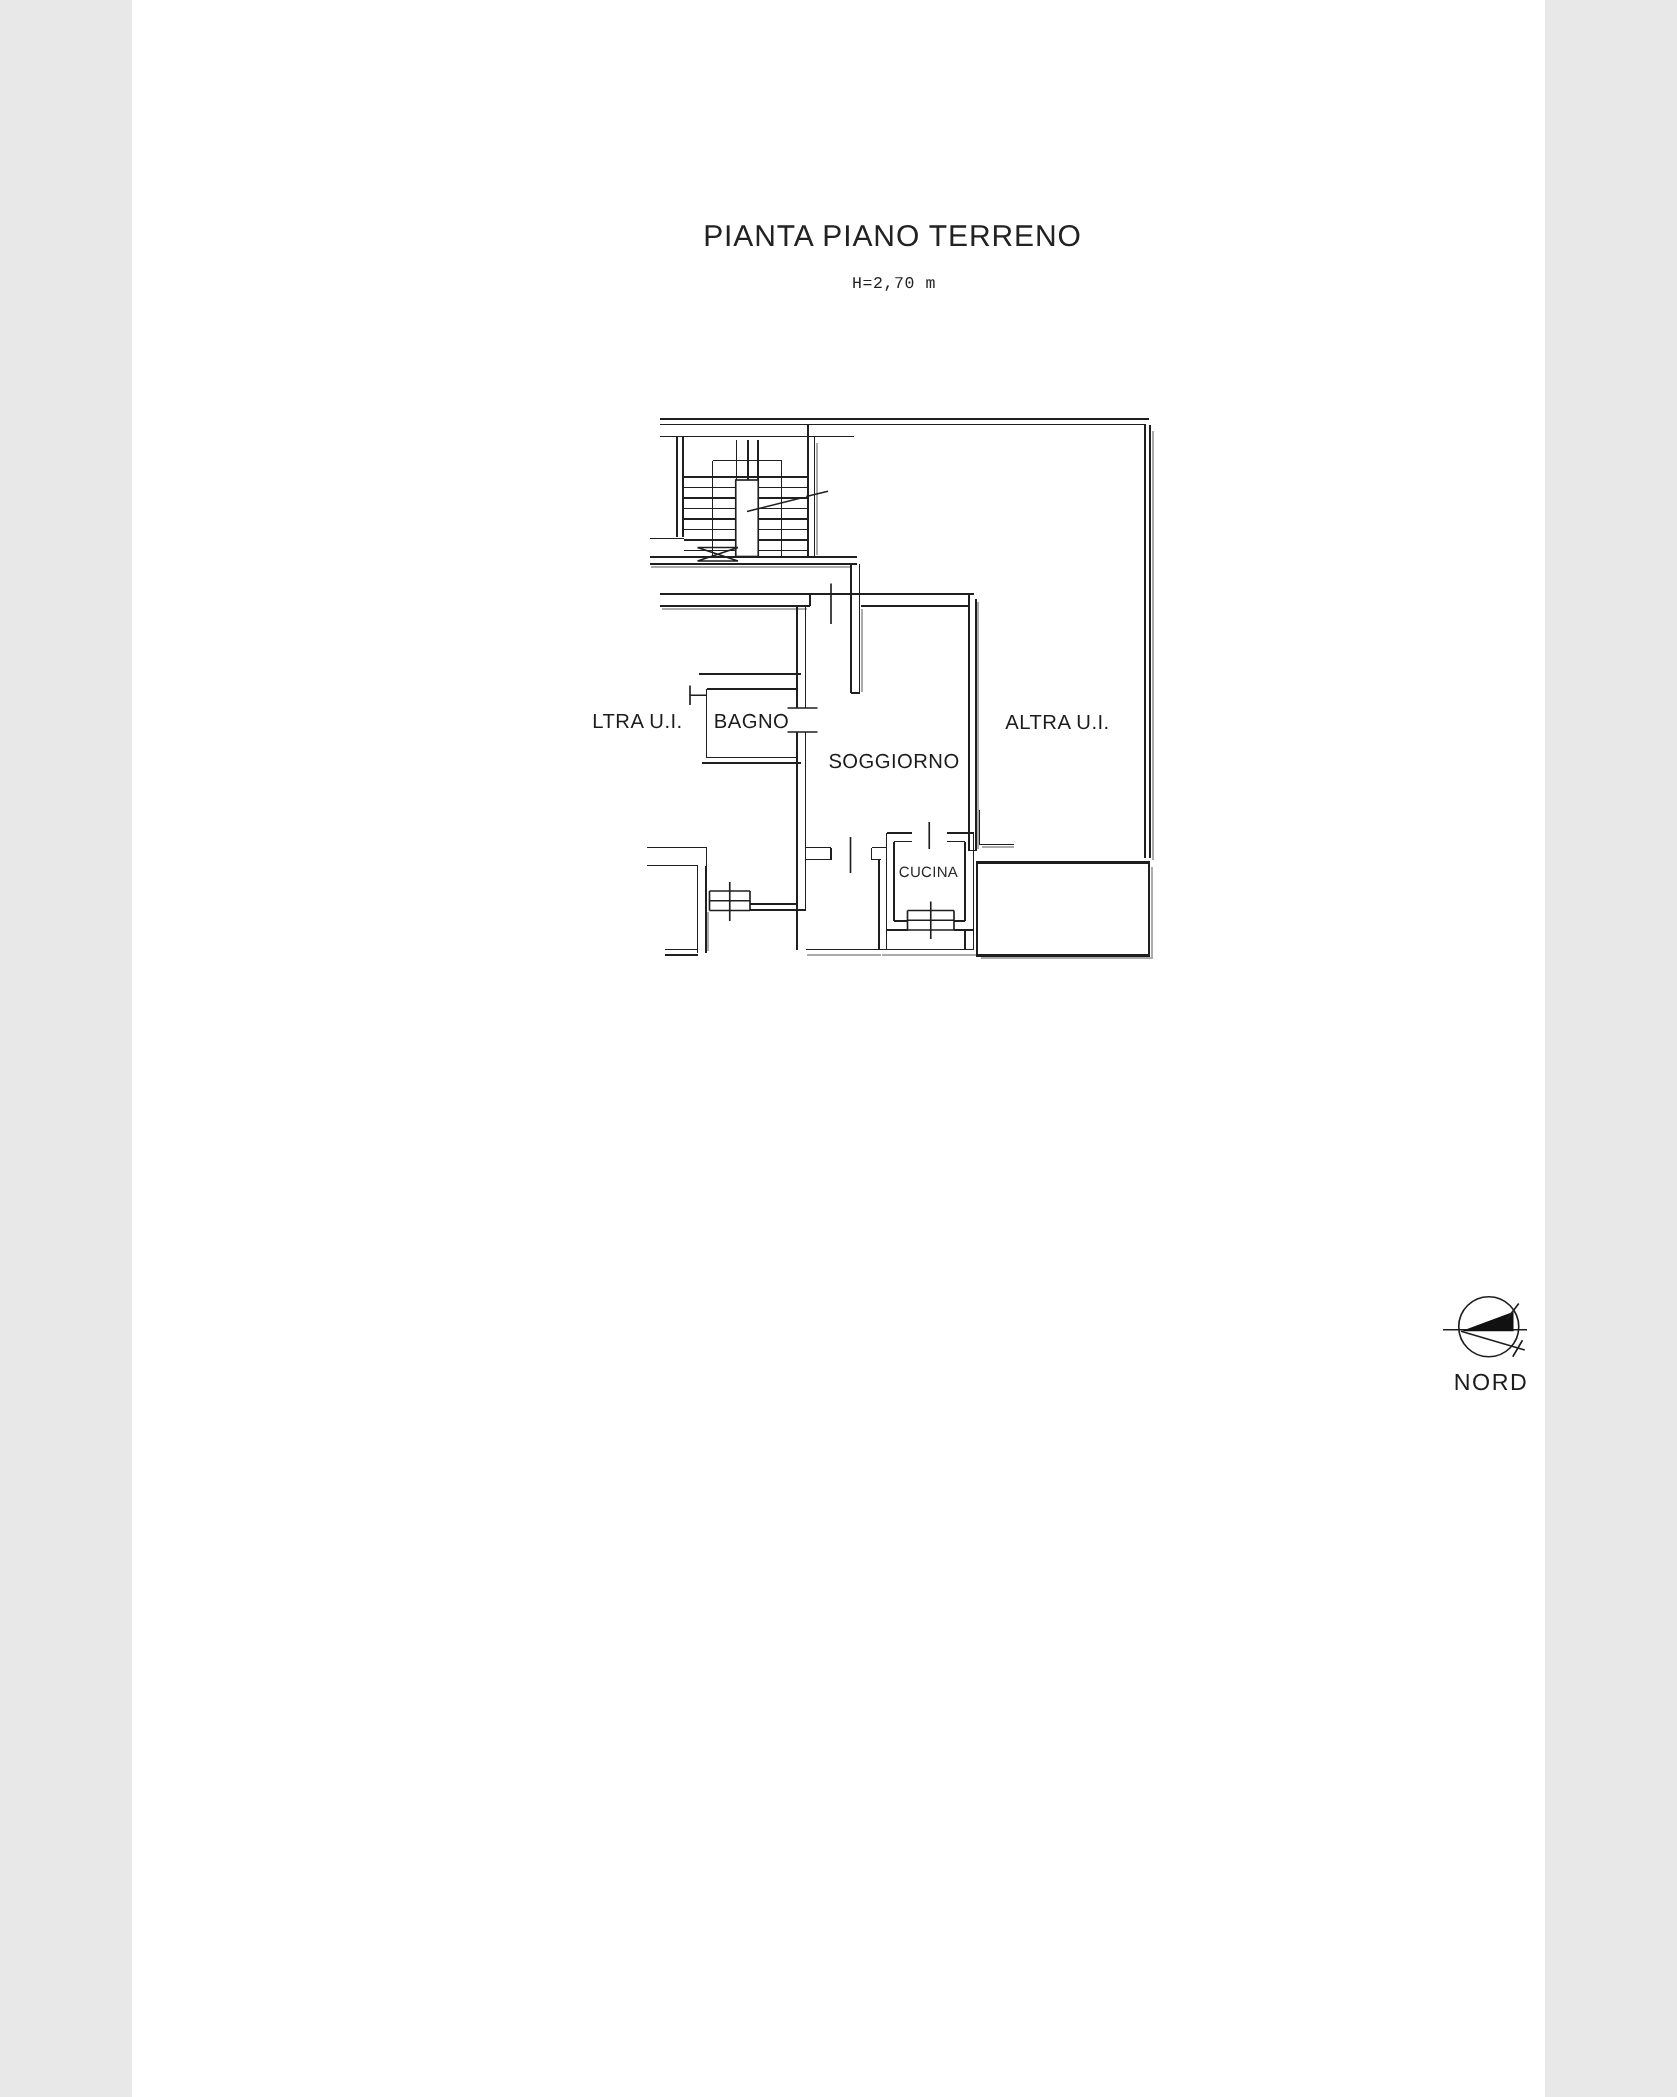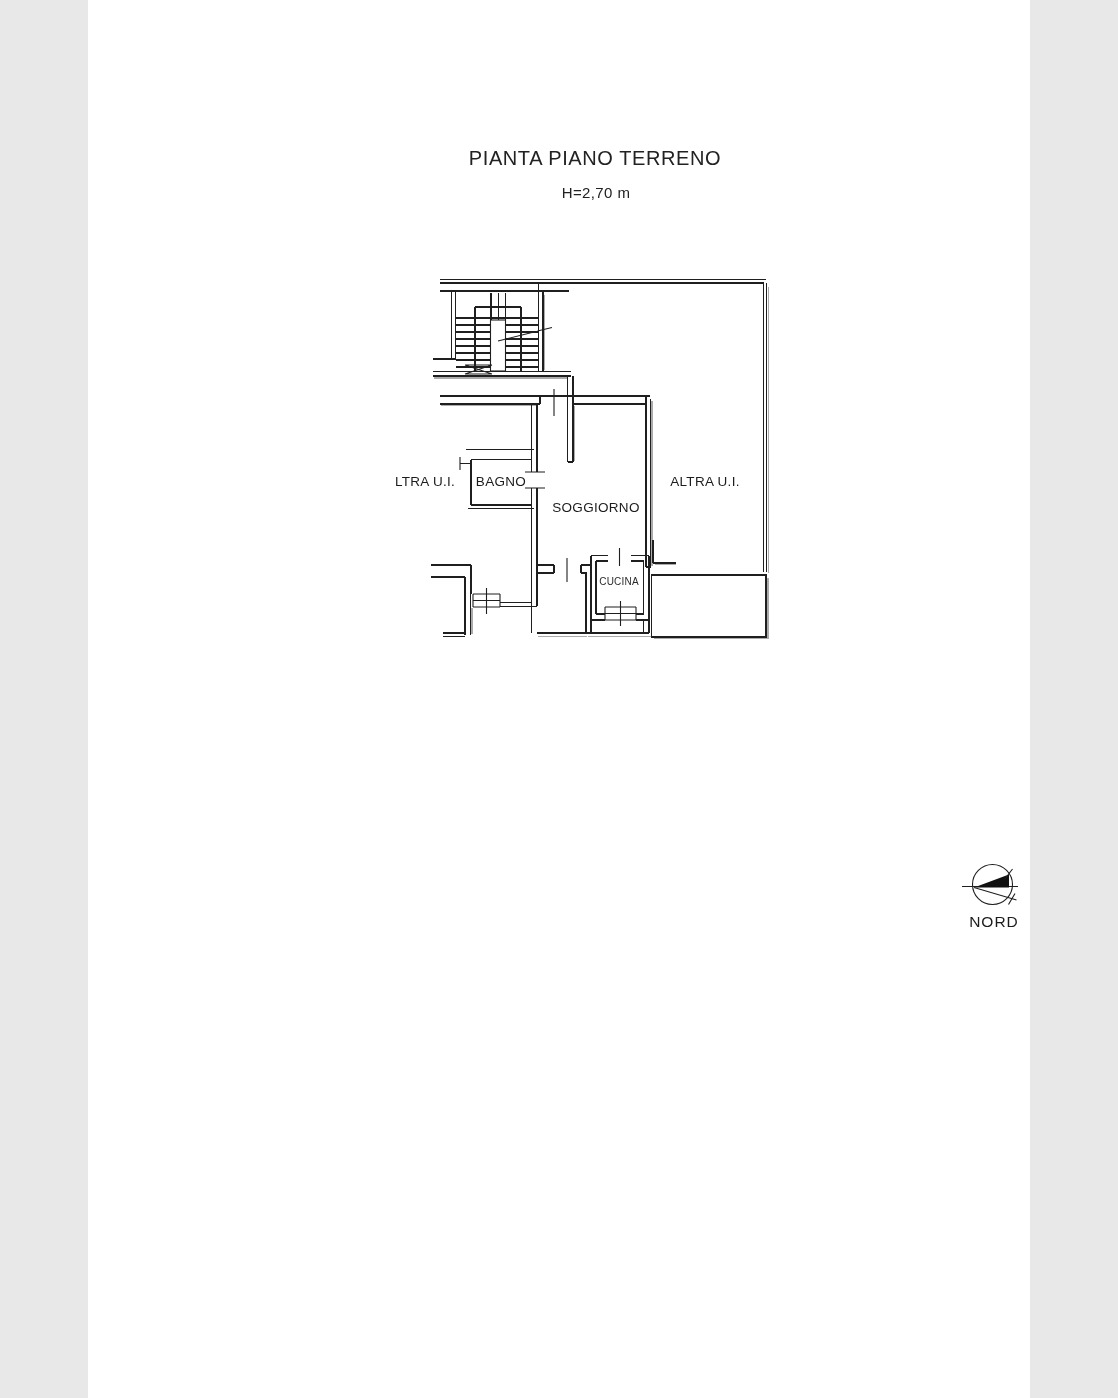--- a/index.html
+++ b/index.html
@@ -11,21 +11,21 @@
     color:#1c1c1c;
     overflow:hidden;
     margin:0 auto;
   }
   .title{
     position:absolute; top:147px; left:507px; transform:translateX(-50%);
     font-size:20px; letter-spacing:0.6px; white-space:nowrap; color:#222;
   }
   .subtitle{
     position:absolute; top:184px; left:508px; transform:translateX(-50%);
-    font-size:15px; letter-spacing:0.4px; white-space:nowrap; color:#222;
+    font-size:11px; letter-spacing:0.4px; white-space:nowrap; color:#222;font-family:Liberation Mono, monospace;
   }
   svg.plan{position:absolute; left:0; top:0;}
   .w   {stroke:#1f1f1f; stroke-width:1.1; fill:none;}
   .w2  {stroke:#1f1f1f; stroke-width:1.6; fill:none;}
   .sh  {stroke:#ababab; stroke-width:1.3; fill:none;}
   .crisp{shape-rendering:crispEdges;}
   .lbl {font-family:"Liberation Sans",sans-serif; font-size:13.5px; fill:#1c1c1c; text-anchor:middle; letter-spacing:0.3px;}
   .lbl-sm {font-family:"Liberation Sans",sans-serif; font-size:10px; fill:#2a2a2a; text-anchor:middle; letter-spacing:0.2px;}
   .lbl-nord {font-family:"Liberation Sans",sans-serif; font-size:15.5px; fill:#1c1c1c; text-anchor:middle; letter-spacing:1px;}
 </style>

